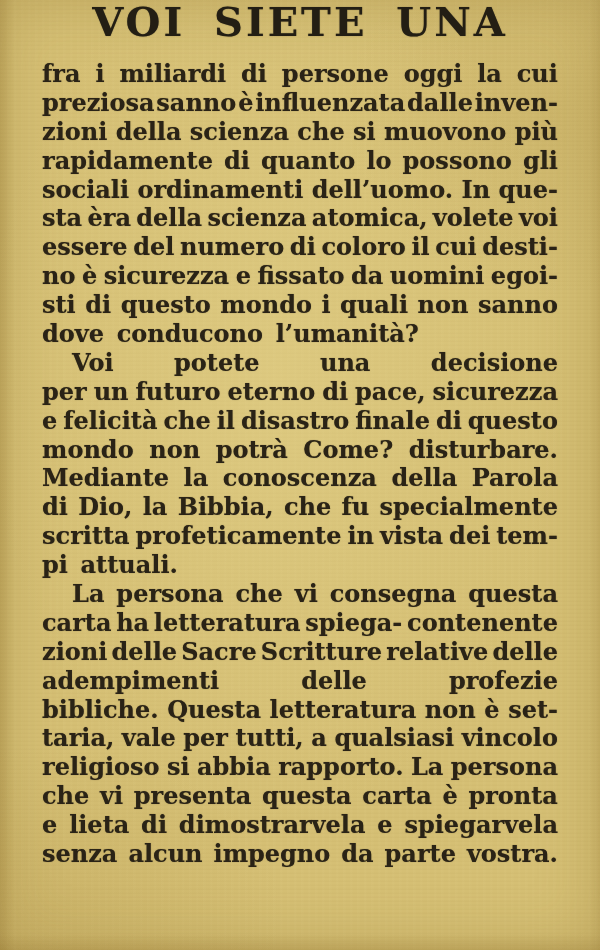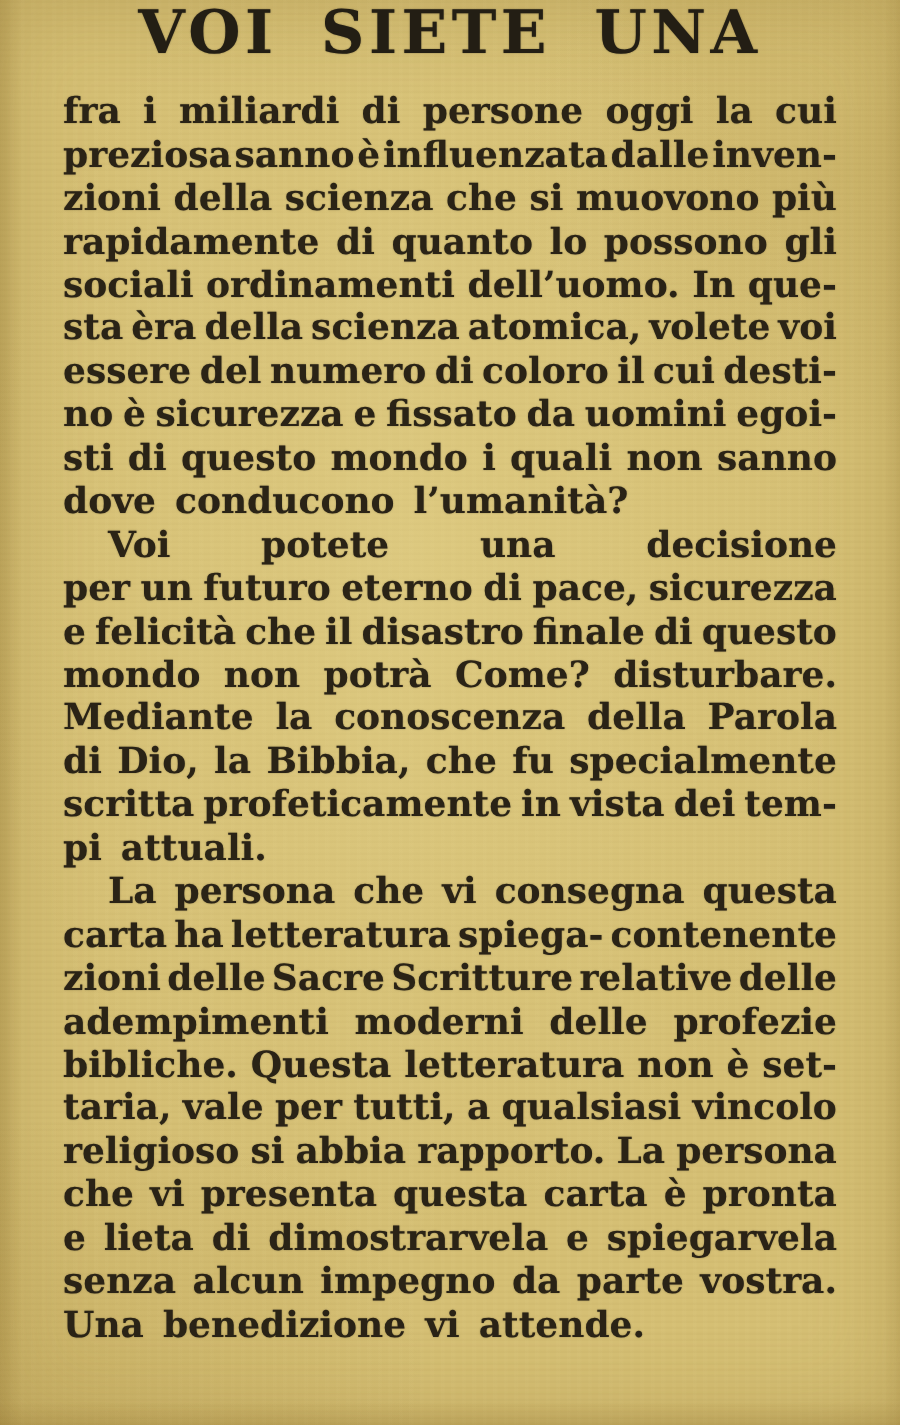--- a/index.html
+++ b/index.html
@@ -225,21 +225,20 @@
       <div class="line">
         <span>zioni</span>
         <span>delle</span>
         <span>Sacre</span>
         <span>Scritture</span>
         <span>relative</span>
         <span>delle</span>
       </div>
       <div class="line">
         <span>adempimenti</span>
-        <span>moderni</span>
         <span>delle</span>
         <span>profezie</span>
       </div>
       <div class="line">
         <span>bibliche.</span>
         <span>Questa</span>
         <span>letteratura</span>
         <span>non</span>
         <span>è</span>
         <span>set-</span>
@@ -279,15 +278,14 @@
         <span>spiegarvela</span>
       </div>
       <div class="line">
         <span>senza</span>
         <span>alcun</span>
         <span>impegno</span>
         <span>da</span>
         <span>parte</span>
         <span>vostra.</span>
       </div>
-      <div class="line last">Una benedizione vi attende.</div>
     </div>
 </div>
 
 </body></html>

